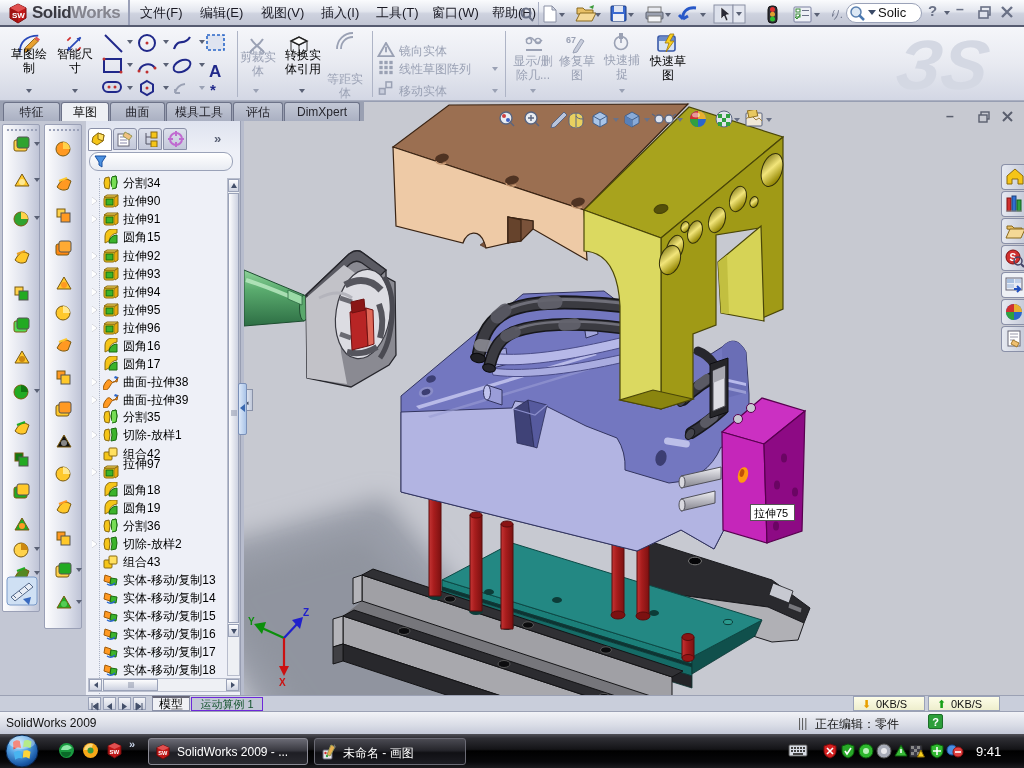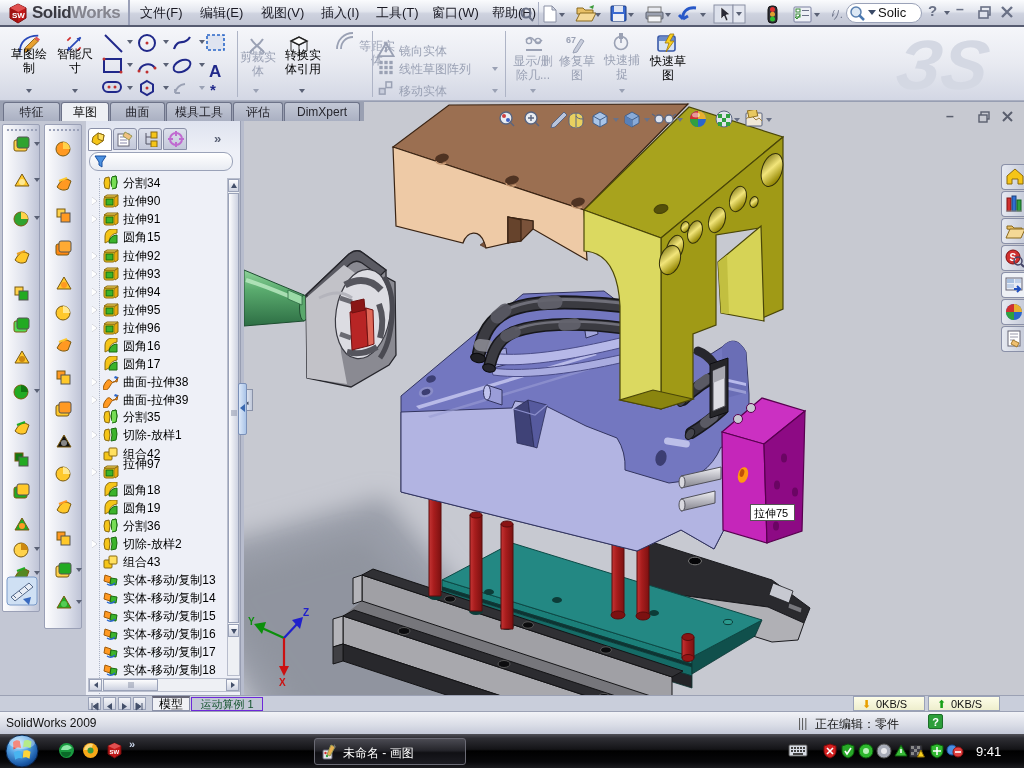--- a/index.html
+++ b/index.html
@@ -163,21 +163,21 @@
       <path d="M4,7 l8,-4 8,4 v10 l-8,4 -8,-4 z" fill="#f0f2f8" stroke="#333"></path>
       <path d="M4,7 l8,4 8,-4" fill="none" stroke="#333"></path>
       <path d="M12,11 v10" stroke="#333"></path>
       <path d="M4,7 l8,-4 8,4 -8,4 z" fill="#ffffff" stroke="#222" stroke-width="1.4"></path>
     </svg>
   <div class="tbt" style="left:281px;top:21px;width:44px;">转换实<br>体引用</div>
   <div class="dd" style="left:299px;top:62px;"></div>
   <svg class="abs" style="left:335px;top:4px;" width="22" height="20" viewBox="0 0 22 20">
       <path d="M2,18 c0,-9 7,-16 16,-16 m-12,16 c0,-7 5,-12 12,-12" stroke="#9aa1b4" stroke-width="1.8" fill="none"></path>
     </svg>
-  <div class="tbt" style="left:327px;top:12px;width:36px;color:#9aa1b4;margin-left:32px;">等距实<br>体</div>
+  <div class="tbt" style="left:327px;top:45px;width:36px;color:#9aa1b4;">等距实<br>体</div>
   <div class="abs" style="left:372px;top:4px;width:1px;height:66px;background:#aeb4c6;"></div>
   <svg class="abs" style="left:377px;top:15px;" width="18" height="15" viewBox="0 0 18 16">
       <path d="M9,1 L17,15 H1 z" fill="none" stroke="#9aa1b4" stroke-width="2"></path>
       <line x1="9" y1="5" x2="9" y2="11" stroke="#9aa1b4" stroke-width="2"></line>
     </svg>
   <span class="abs" style="left:399px;top:16px;font-size:12px;color:#9aa1b4;">镜向实体</span>
   <svg class="abs" style="left:377px;top:33px;" width="18" height="15" viewBox="0 0 18 18">
       <g fill="#9aa1b4">
         <rect x="1" y="1" width="4" height="4"></rect>
         <rect x="7" y="1" width="4" height="4"></rect>
@@ -1022,20 +1022,28 @@
       <circle cx="8.5" cy="8.5" r="7.5" fill="#f8a818"></circle>
       <path d="M2,8 a7,7 0 0 1 9,-6 l-2,6 z" fill="#fdd878"></path>
       <circle cx="8.5" cy="8.5" r="3" fill="#3a9a3a"></circle>
     </svg>
 <svg class="abs" style="left:106px;top:8px;" width="17" height="17" viewBox="0 0 17 17">
       <polygon points="2,4 8.5,1 15,4 15,12 8.5,16 2,12" fill="#c01818" stroke="#6a0c0c"></polygon>
       <polygon points="2,4 8.5,1 15,4 8.5,7" fill="#e05050"></polygon>
       <text x="3.5" y="12" font-size="6" font-weight="bold" fill="#fff">SW</text>
     </svg>
 <span class="abs" style="left:129px;top:4px;color:#c8d4e8;font-size:11px;font-weight:bold;">»</span>
+<div class="abs" style="left:148px;top:4px;width:160px;height:27px;background:linear-gradient(#6a6a74,#3a3a42 45%,#1e1e24 55%,#2a2a30);border:1px solid #8a8a94;border-radius:3px;">
+  <svg class="abs" style="left:6px;top:5px;" width="16" height="16" viewBox="0 0 17 17">
+        <polygon points="2,4 8.5,1 15,4 15,12 8.5,16 2,12" fill="#c01818" stroke="#6a0c0c"></polygon>
+        <polygon points="2,4 8.5,1 15,4 8.5,7" fill="#e05050"></polygon>
+        <text x="3.5" y="12" font-size="6" font-weight="bold" fill="#fff">SW</text>
+      </svg>
+  <span class="abs" style="left:28px;top:6px;color:#fff;font-size:12px;white-space:nowrap;">SolidWorks 2009 - ...</span>
+</div>
 <div class="abs" style="left:314px;top:4px;width:152px;height:27px;background:linear-gradient(#4a4a52,#26262c 45%,#101014 55%,#1c1c22);border:1px solid #6a6a74;border-radius:3px;">
   <svg class="abs" style="left:6px;top:5px;" width="16" height="16" viewBox="0 0 16 16">
         <rect x="2" y="6" width="9" height="9" rx="1" fill="#e8e8ec" stroke="#667"></rect>
         <circle cx="4.5" cy="9" r="1.2" fill="#d03030"></circle>
         <circle cx="8" cy="9" r="1.2" fill="#3070d0"></circle>
         <circle cx="6" cy="12" r="1.2" fill="#30a040"></circle>
         <path d="M10,1 l4,2 -5,9 -3,-1.5 z" fill="#e8b050" stroke="#995"></path>
         <path d="M13,0 l2,3 -2,1" fill="#777"></path>
       </svg>
   <span class="abs" style="left:28px;top:6px;color:#fff;font-size:12px;white-space:nowrap;">未命名 - 画图</span>

